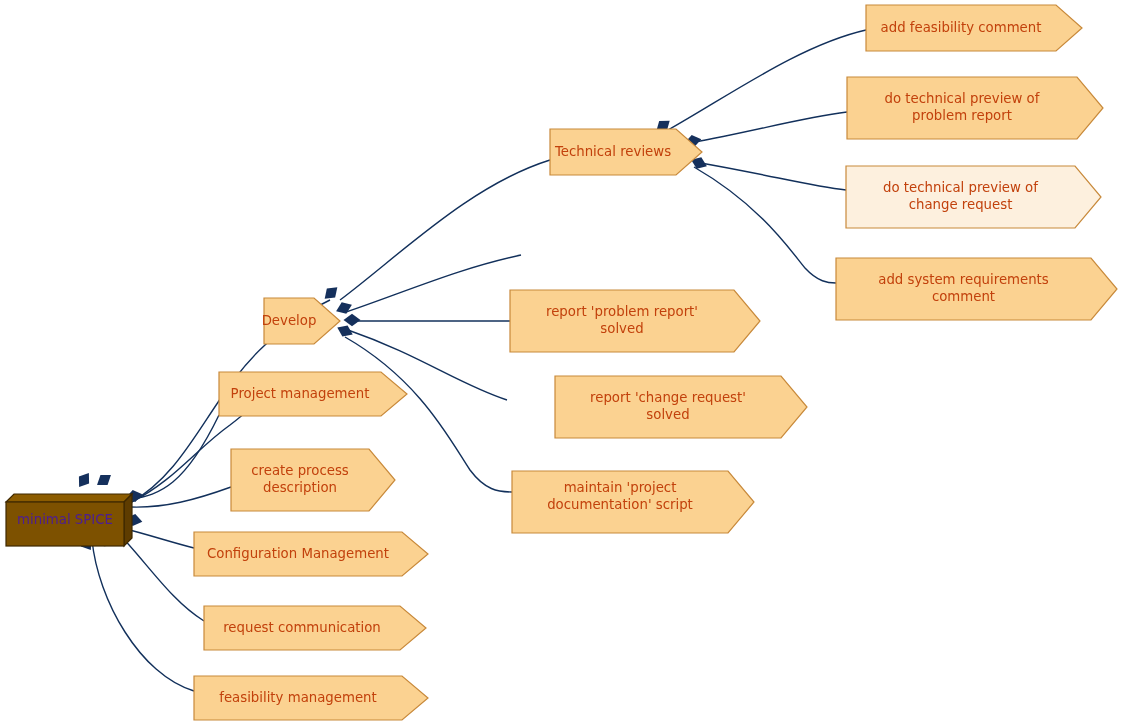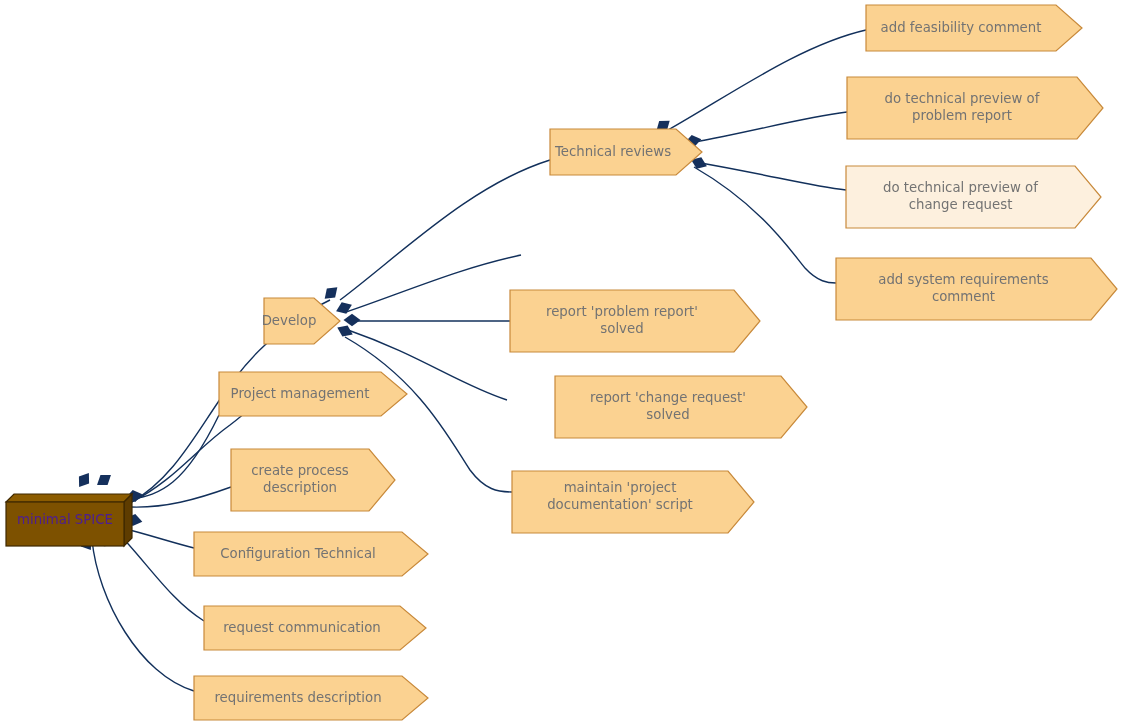--- a/index.html
+++ b/index.html
@@ -5,21 +5,21 @@
   html,body{margin:0;padding:0;background:#ffffff;}
   body{width:1121px;height:728px;overflow:hidden;font-family:"DejaVu Sans",sans-serif;}
   #stage{position:relative;width:1121px;height:728px;}
   #wires{position:absolute;left:0;top:0;width:1121px;height:728px;}
   .node{position:absolute;box-sizing:border-box;}
   .node svg{position:absolute;left:0;top:0;overflow:visible;}
   .node .lbl{
     position:absolute;left:0;top:0;width:100%;height:100%;
     display:flex;align-items:center;justify-content:center;
     text-align:center;line-height:1.26;white-space:pre-line;
-    color:#737373;font-size:13.3px;pointer-events:none;
+    color:#c2410c;font-size:13.3px;pointer-events:none;
     padding-right:26px;box-sizing:border-box;
   }
   .root .lbl{color:#4c1d95;font-size:13.3px;padding-right:0;}
 </style>
 </head>
 <body>
 
 <div id="stage">
   <svg id="wires" viewBox="0 0 1121 728" xmlns="http://www.w3.org/2000/svg">
       <path d="M 130 503 C 190 470 210 395 265 345 C 300 315 310 310 330 300" fill="none" stroke="#12305B" stroke-width="1.4"></path>
@@ -130,27 +130,27 @@
       <svg width="166" height="64">
         <polygon points="0,0 138,0 164,31 138,62 0,62" fill="#FBD291" stroke="#C8893A" stroke-width="1.2" stroke-linejoin="miter"></polygon>
       </svg>
       <div class="lbl">create process
 description</div>
     </div>
     <div class="node" style="left: 194px; top: 532px; width: 234px; height: 44px;">
       <svg width="236" height="46">
         <polygon points="0,0 208,0 234,22 208,44 0,44" fill="#FBD291" stroke="#C8893A" stroke-width="1.2" stroke-linejoin="miter"></polygon>
       </svg>
-      <div class="lbl">Configuration Technical</div>
+      <div class="lbl">Configuration Management</div>
     </div>
     <div class="node" style="left: 204px; top: 606px; width: 222px; height: 44px;">
       <svg width="224" height="46">
         <polygon points="0,0 196,0 222,22 196,44 0,44" fill="#FBD291" stroke="#C8893A" stroke-width="1.2" stroke-linejoin="miter"></polygon>
       </svg>
       <div class="lbl">request communication</div>
     </div>
     <div class="node" style="left: 194px; top: 676px; width: 234px; height: 44px;">
       <svg width="236" height="46">
         <polygon points="0,0 208,0 234,22 208,44 0,44" fill="#FBD291" stroke="#C8893A" stroke-width="1.2" stroke-linejoin="miter"></polygon>
       </svg>
-      <div class="lbl">requirements description</div>
+      <div class="lbl">feasibility management</div>
     </div>
   </div>
 
 </body></html>

